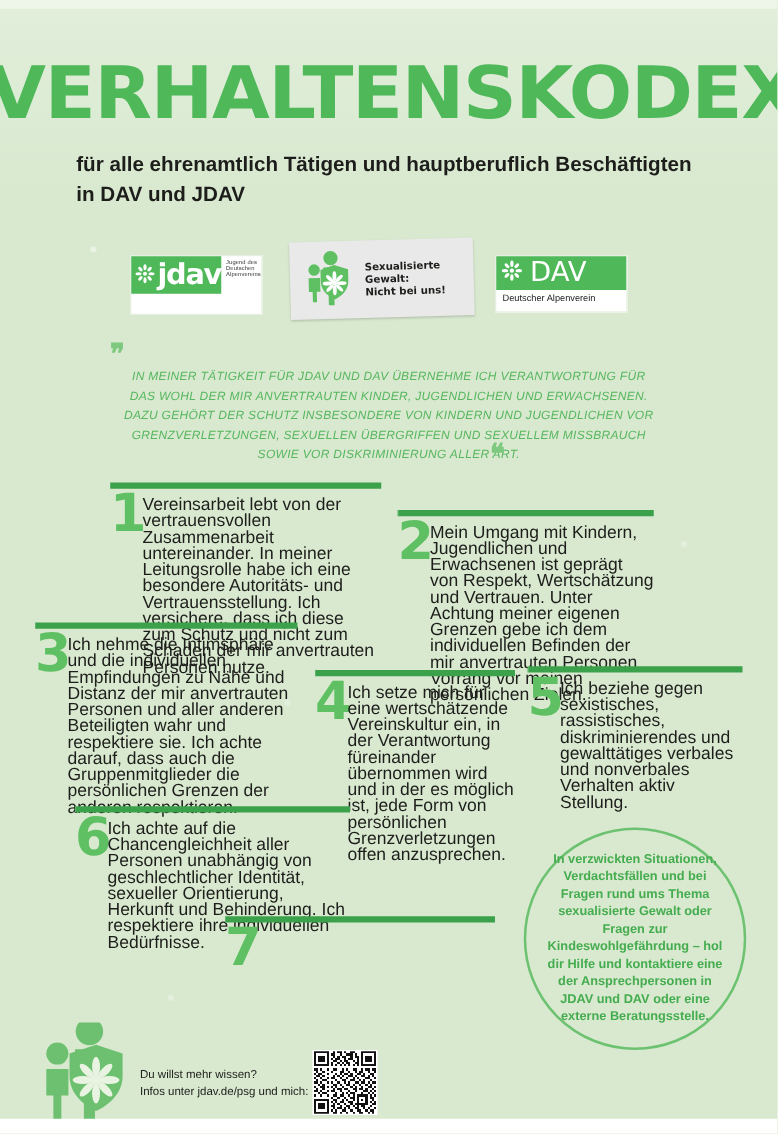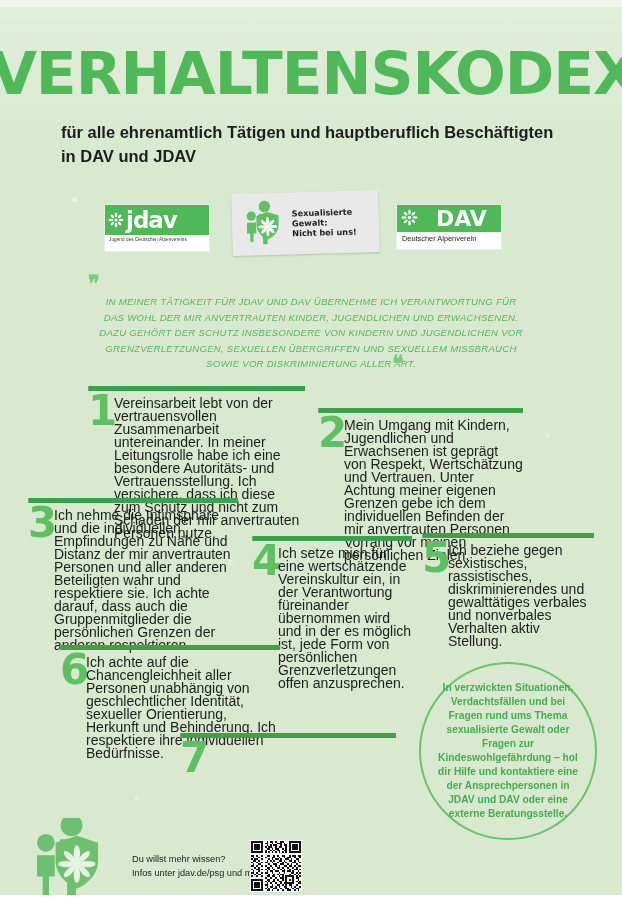--- a/index.html
+++ b/index.html
@@ -52,21 +52,21 @@
     position:absolute;left:61px;top:120px;width:500px;
     text-align:left;
     font-size:16.5px;font-weight:bold;line-height:24px;
     color:#1d1d1b;
   }
 
   
   .logo-jdav{
     position:absolute;left:104px;top:204px;width:104px;height:46px;
     background:#ffffff;border:1px solid #e6efe1;
-    display:flex;flex-direction:column;justify-content:flex-start;
+    display:flex;flex-direction:row;justify-content:flex-start;
   }
   .logo-jdav .bar{
     height:30px;background:#4fb859;color:#ffffff;
     display:flex;align-items:center;gap:2px;padding-left:3px;
     font-family:"DejaVu Sans",sans-serif;
     font-weight:bold;font-size:23px;line-height:23px;letter-spacing:-1px;
   }
   .logo-jdav .cap{
     font-size:4.6px;color:#333;padding:2px 0 0 4px;letter-spacing:.1px;
   }
@@ -84,23 +84,23 @@
     font-family:"DejaVu Sans",sans-serif;
     font-weight:bold;font-size:8.2px;line-height:10px;color:#1d1d1b;
   }
 
   .logo-dav{
     position:absolute;left:396px;top:204px;width:104px;height:44px;
     background:#ffffff;border:1px solid #e6efe1;
   }
   .logo-dav .bar{
     height:27px;background:#4fb859;color:#ffffff;
-    display:flex;align-items:center;gap:18px;padding-left:4px;
+    display:flex;align-items:center;gap:6px;padding-left:4px;
     font-family:"DejaVu Sans",sans-serif;
-    font-weight:bold;font-size:22px;line-height:22px;letter-spacing:0px;
+    font-weight:normal;font-size:22px;line-height:22px;letter-spacing:0px;
   }
   .logo-dav .cap{
     font-size:7.4px;color:#1d1d1b;padding:2px 0 0 5px;
   }
 
   
   .quote{
     position:absolute;left:96px;top:294px;width:430px;
     text-align:center;
     font-style:italic;font-weight:normal;
@@ -156,21 +156,21 @@
     padding:10px 12px;
   }
   .callout .ctext{
     font-size:10.2px;line-height:14px;font-weight:bold;color:#45ac4f;
   }
 
   
   .footer-icon{position:absolute;left:22px;top:818px;}
   .footer-text{
     position:absolute;left:112px;top:853px;
-    font-size:9.2px;line-height:13.5px;color:#1d1d1b;margin-left:20px;
+    font-size:9.2px;line-height:13.5px;color:#1d1d1b;
   }
   .qr{
     position:absolute;left:250px;top:840px;width:52px;height:52px;
     background:#ffffff;padding:1px;box-sizing:border-box;
   }
 </style>
 </head>
 <body>
 
 <div id="poster">

